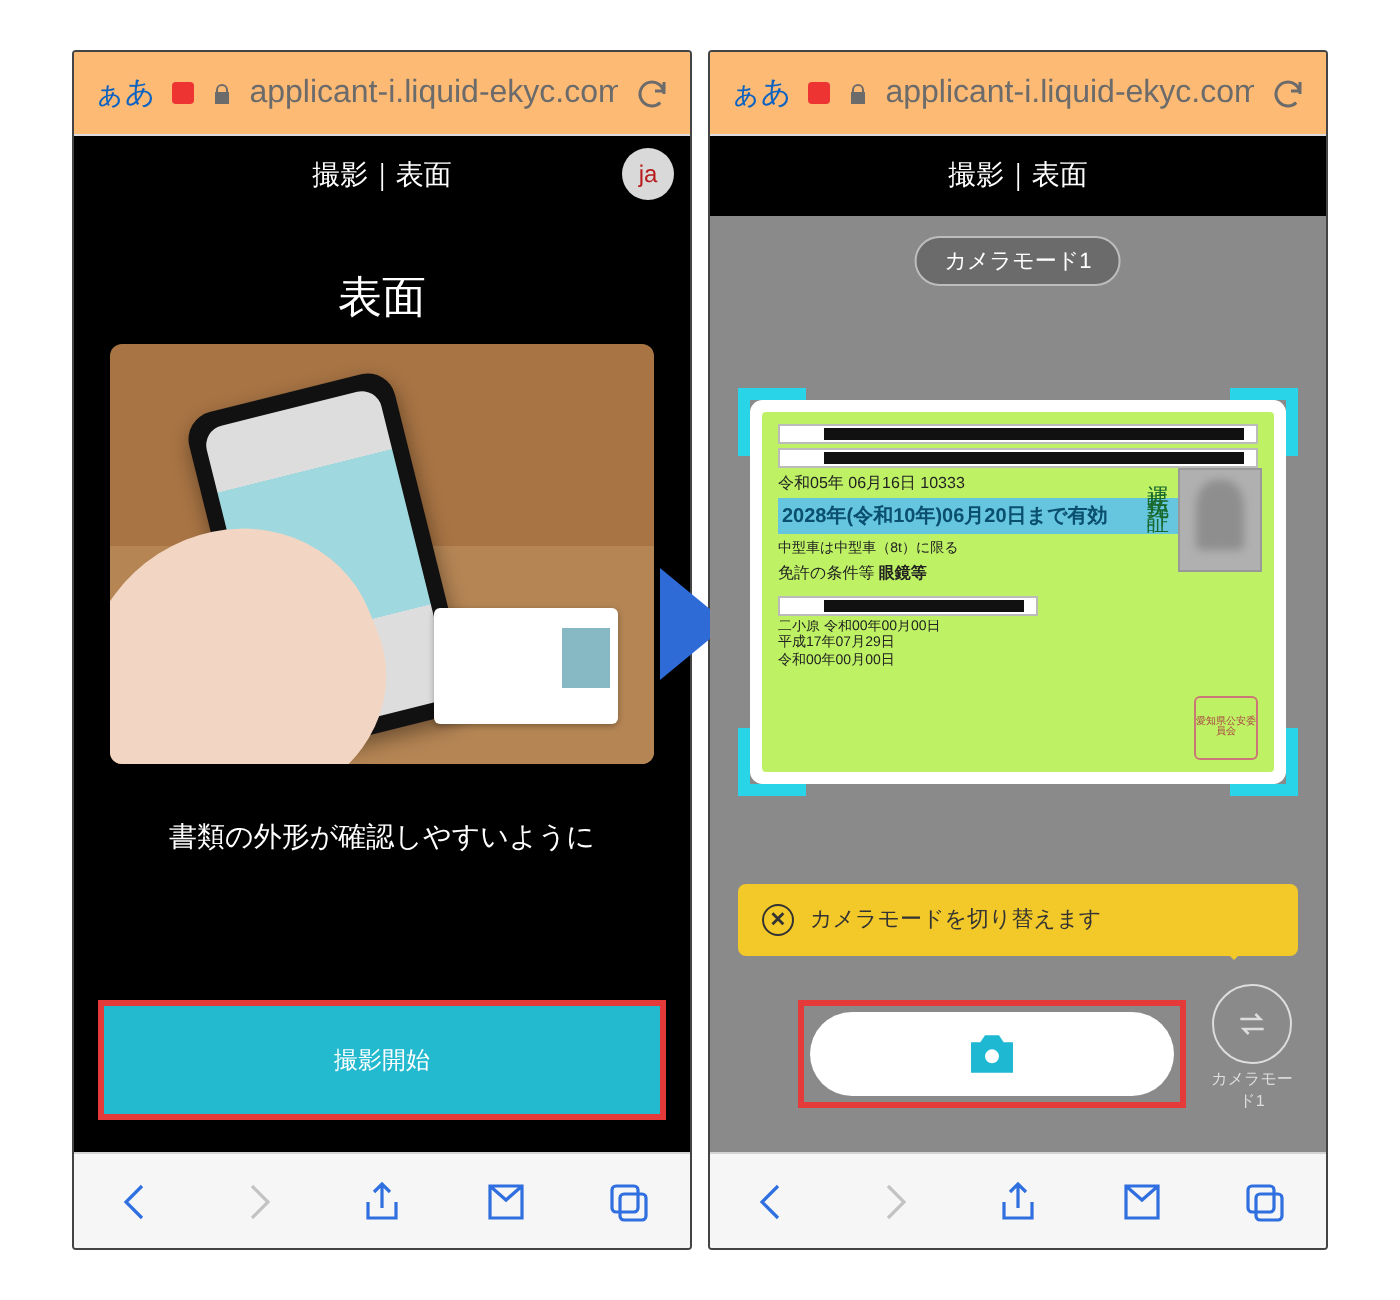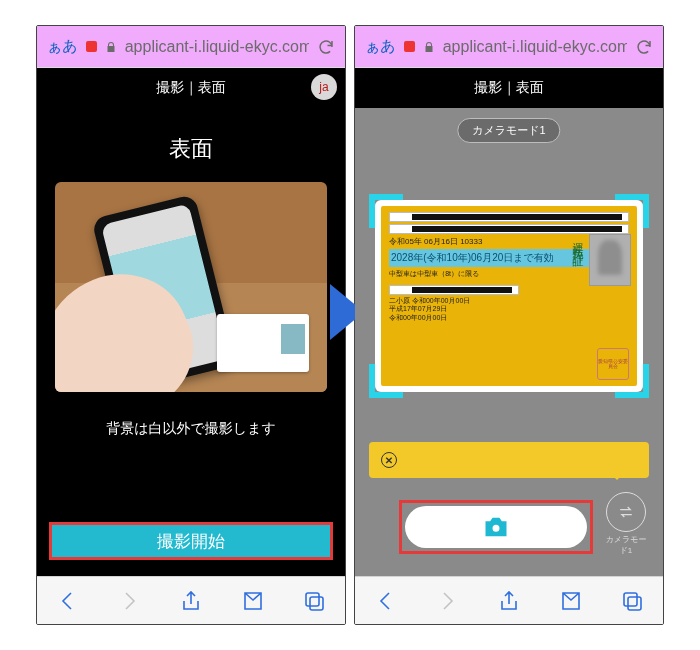--- a/index.html
+++ b/index.html
@@ -1,53 +1,53 @@
 <!DOCTYPE html>
 <html><head>
 <meta charset="utf-8">
 <style>
   *{box-sizing:border-box;margin:0;padding:0;font-family:-apple-system,"Hiragino Sans","Hiragino Kaku Gothic ProN",sans-serif}
   body{width:700px;height:650px;background:#fff;display:flex;align-items:center;justify-content:center;gap:8px;position:relative}
   .phone{width:310px;height:600px;border:1px solid #444;background:#fff;display:flex;flex-direction:column;overflow:hidden;border-radius:2px}
   
-  .urlbar{height:42px;background:#f0abfc;display:flex;align-items:center;padding:0 10px;gap:8px;border-bottom:1px solid #ddd}
+  .urlbar{height:42px;background:#fdba74;display:flex;align-items:center;padding:0 10px;gap:8px;border-bottom:1px solid #ddd}
   .aa{color:#0a62c2;font-size:15px}
   .rec{width:11px;height:11px;background:#e33;border-radius:2px}
   .lock svg{width:12px;height:12px;display:block;fill:#6b6b6b}
   .url{color:#6b6b6b;font-size:16px;flex:1;white-space:nowrap;overflow:hidden}
   .refresh svg{width:18px;height:18px;display:block;stroke:#6b6b6b;fill:none;stroke-width:2}
   
   .appbar{height:40px;background:#000;color:#fff;display:flex;align-items:center;justify-content:center;position:relative;font-size:14px}
   .lang{position:absolute;right:8px;top:6px;width:26px;height:26px;border-radius:50%;background:#d9d9d9;color:#b91c1c;font-size:12px;display:flex;align-items:center;justify-content:center}
   
   .main{flex:1;position:relative;overflow:hidden}
   .main.black{background:#000}
   .main.cam{background:#8a8a8a}
-  .heading{color:#fff;text-align:center;font-size:22px;padding:26px 0 18px}
+  .heading{color:#fff;text-align:center;font-size:22px;padding:26px 0 8px}
   .photo{margin:0 18px;height:210px;border-radius:6px;background:linear-gradient(#a87444 0%,#a87444 55%,#c99b70 55%,#c99b70 100%);position:relative;overflow:hidden}
   .table{position:absolute;left:0;right:0;top:48%;height:52%;background:#b58554}
   .hand{position:absolute;left:-14px;bottom:-24px;width:150px;height:140px;background:#f3d5c3;border-radius:60% 55% 50% 50%;transform:rotate(-22deg)}
   .ph{position:absolute;left:56px;top:22px;width:106px;height:176px;background:#111;border-radius:14px;transform:rotate(-14deg);box-shadow:0 4px 10px rgba(0,0,0,.4)}
   .ph::after{content:"";position:absolute;inset:8px;border-radius:10px;background:linear-gradient(#ddd 0 20%,#9fd9df 20% 70%,#ddd 70% 100%)}
   .card1{position:absolute;right:18px;bottom:20px;width:92px;height:58px;background:#fff;border-radius:3px;box-shadow:0 1px 3px rgba(0,0,0,.3)}
   .card1::after{content:"";position:absolute;right:4px;top:10px;width:24px;height:30px;background:#87b9c4}
   .instr{color:#fff;text-align:center;font-size:14px;line-height:1.8;padding:24px 10px 16px}
-  .startbtn{position:absolute;left:12px;right:12px;bottom:16px;height:38px;background:#23b9cf;color:#fff;font-size:17px;display:flex;align-items:center;justify-content:center;border:3px solid #e53a3a}
+  .startbtn{position:absolute;left:12px;right:12px;bottom:16px;height:60px;background:#23b9cf;color:#fff;font-size:12px;display:flex;align-items:center;justify-content:center;border:3px solid #e53a3a}
   
   .modechip{position:absolute;left:50%;top:10px;transform:translateX(-50%);background:#6b6b6b;border:1px solid #bdbdbd;color:#fff;font-size:11px;padding:4px 14px;border-radius:14px}
   .scanframe{position:absolute;left:18px;right:18px;top:90px;height:196px}
   .corn{position:absolute;width:34px;height:34px;border:6px solid #2ad4e8}
   .tl{top:-4px;left:-4px;border-right:none;border-bottom:none}
   .tr{top:-4px;right:-4px;border-left:none;border-bottom:none}
   .bl{bottom:-4px;left:-4px;border-right:none;border-top:none}
   .br{bottom:-4px;right:-4px;border-left:none;border-top:none}
-  .license{position:absolute;inset:8px;background:#eab308;border-radius:2px;padding:6px 8px;font-size:8px;color:#222;box-shadow:0 0 0 6px #fff, 0 2px 4px rgba(0,0,0,.3)}
+  .license{position:absolute;inset:8px;background:#bef264;border-radius:2px;padding:6px 8px;font-size:8px;color:#222;box-shadow:0 0 0 6px #fff, 0 2px 4px rgba(0,0,0,.3)}
   .lrow{height:10px;margin-bottom:2px;background:#fff;border:1px solid #bbb;position:relative}
   .lrow.redact::after{content:"";position:absolute;left:22px;right:6px;top:1px;bottom:1px;background:#111}
-  .exp{background:#66c6e0;color:#0a4f6e;font-size:10px;font-weight:normal;padding:2px;margin:2px 0}
+  .exp{background:#66c6e0;color:#0a4f6e;font-size:10px;font-weight:bold;padding:2px;margin:2px 0}
   .face{position:absolute;right:6px;top:28px;width:42px;height:52px;background:#b0b0b0;border:1px solid #999}
   .face::after{content:"";position:absolute;inset:10% 20% 20%;background:radial-gradient(circle at 50% 35%,#8e8e8e 30%,transparent 31%),linear-gradient(#8e8e8e,#8e8e8e);border-radius:40% 40% 10% 10%;filter:blur(2px)}
   .vlabel{position:absolute;right:52px;top:28px;writing-mode:vertical-rl;font-size:11px;color:#1a6a2e;letter-spacing:3px}
   .tiny{font-size:7px;line-height:1.2;margin-top:2px;max-width:160px;overflow:hidden}
   .stamp{position:absolute;right:8px;bottom:6px;width:32px;height:32px;border:1px solid #c77;border-radius:3px;font-size:5px;color:#a44;display:flex;align-items:center;justify-content:center;text-align:center;line-height:1}
   .tip{position:absolute;left:14px;right:14px;bottom:98px;background:#f3c92a;border-radius:4px;padding:10px 12px;font-size:11px;color:#333;display:flex;gap:8px}
   .tip::after{content:"";position:absolute;right:26px;bottom:-8px;border:6px solid transparent;border-top-color:#f3c92a}
   .xcirc{width:16px;height:16px;border:1.5px solid #333;border-radius:50%;display:flex;align-items:center;justify-content:center;font-size:10px;flex:none;font-weight:bold}
   .shutterwrap{position:absolute;left:44px;right:70px;bottom:22px;height:54px;border:3px solid #e53a3a}
   .shutter{position:absolute;inset:3px;background:#fff;border-radius:30px;display:flex;align-items:center;justify-content:center}
@@ -88,21 +88,21 @@
   </div>
   <div class="main black">
     <div class="heading">表面</div>
     <div class="photo">
       <div class="table"></div>
       <div class="ph"></div>
       <div class="hand"></div>
       <div class="card1"></div>
     </div>
     <div class="instr">
-      <div>背景は白以外で撮影します</div>
+      <div>書類の外形が確認しやすいように</div>
     </div>
     <div class="startbtn">撮影開始</div>
   </div>
   <div class="toolbar">
     <span class="tb">
         <svg viewBox="0 0 24 24">
           <path d="M15 4l-8 8 8 8"></path>
         </svg>
       </span>
     <span class="tb dis">
@@ -156,34 +156,39 @@
       <div class="corn tl"></div>
       <div class="corn tr"></div>
       <div class="corn bl"></div>
       <div class="corn br"></div>
       <div class="license">
         <div class="lrow redact"></div>
         <div class="lrow redact"></div>
         <div style="font-size:8px">令和05年 06月16日  10333</div>
         <div class="exp">2028年(令和10年)06月20日まで有効</div>
         <div style="font-size:7px">中型車は中型車（8t）に限る</div>
+        <div style="font-size:8px;margin-top:2px">
+          <span>免許の条件等</span>
+          <b>眼鏡等</b>
+        </div>
         <div class="lrow redact" style="margin-top:6px;width:130px"></div>
         <div class="tiny">
           <div>二小原 令和00年00月00日</div>
           <div>平成17年07月29日</div>
           <div>令和00年00月00日</div>
         </div>
         <span class="vlabel">運転免許証</span>
         <div class="face"></div>
         <div class="stamp">愛知県公安委員会</div>
       </div>
     </div>
     <div class="tip">
       <span class="xcirc">✕</span>
       <span>
+        <div>カメラモードを切り替えます</div>
       </span>
     </div>
     <div class="shutterwrap">
       <div class="shutter">
         <svg viewBox="0 0 24 20">
             <path d="M3 5h4l2-3h6l2 3h4v13H3z"></path>
             <circle cx="12" cy="11" r="4" fill="#fff" stroke="#1fb8d3" stroke-width="2"></circle>
           </svg>
       </div>
     </div>

